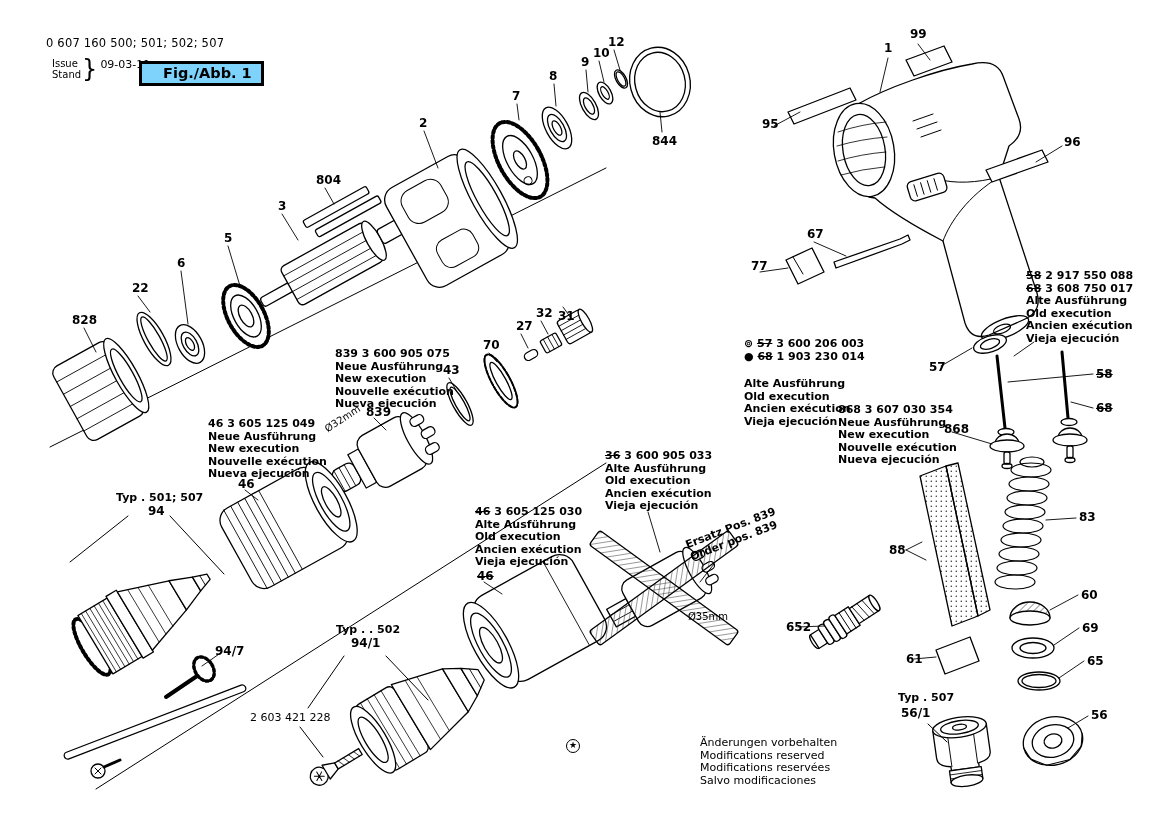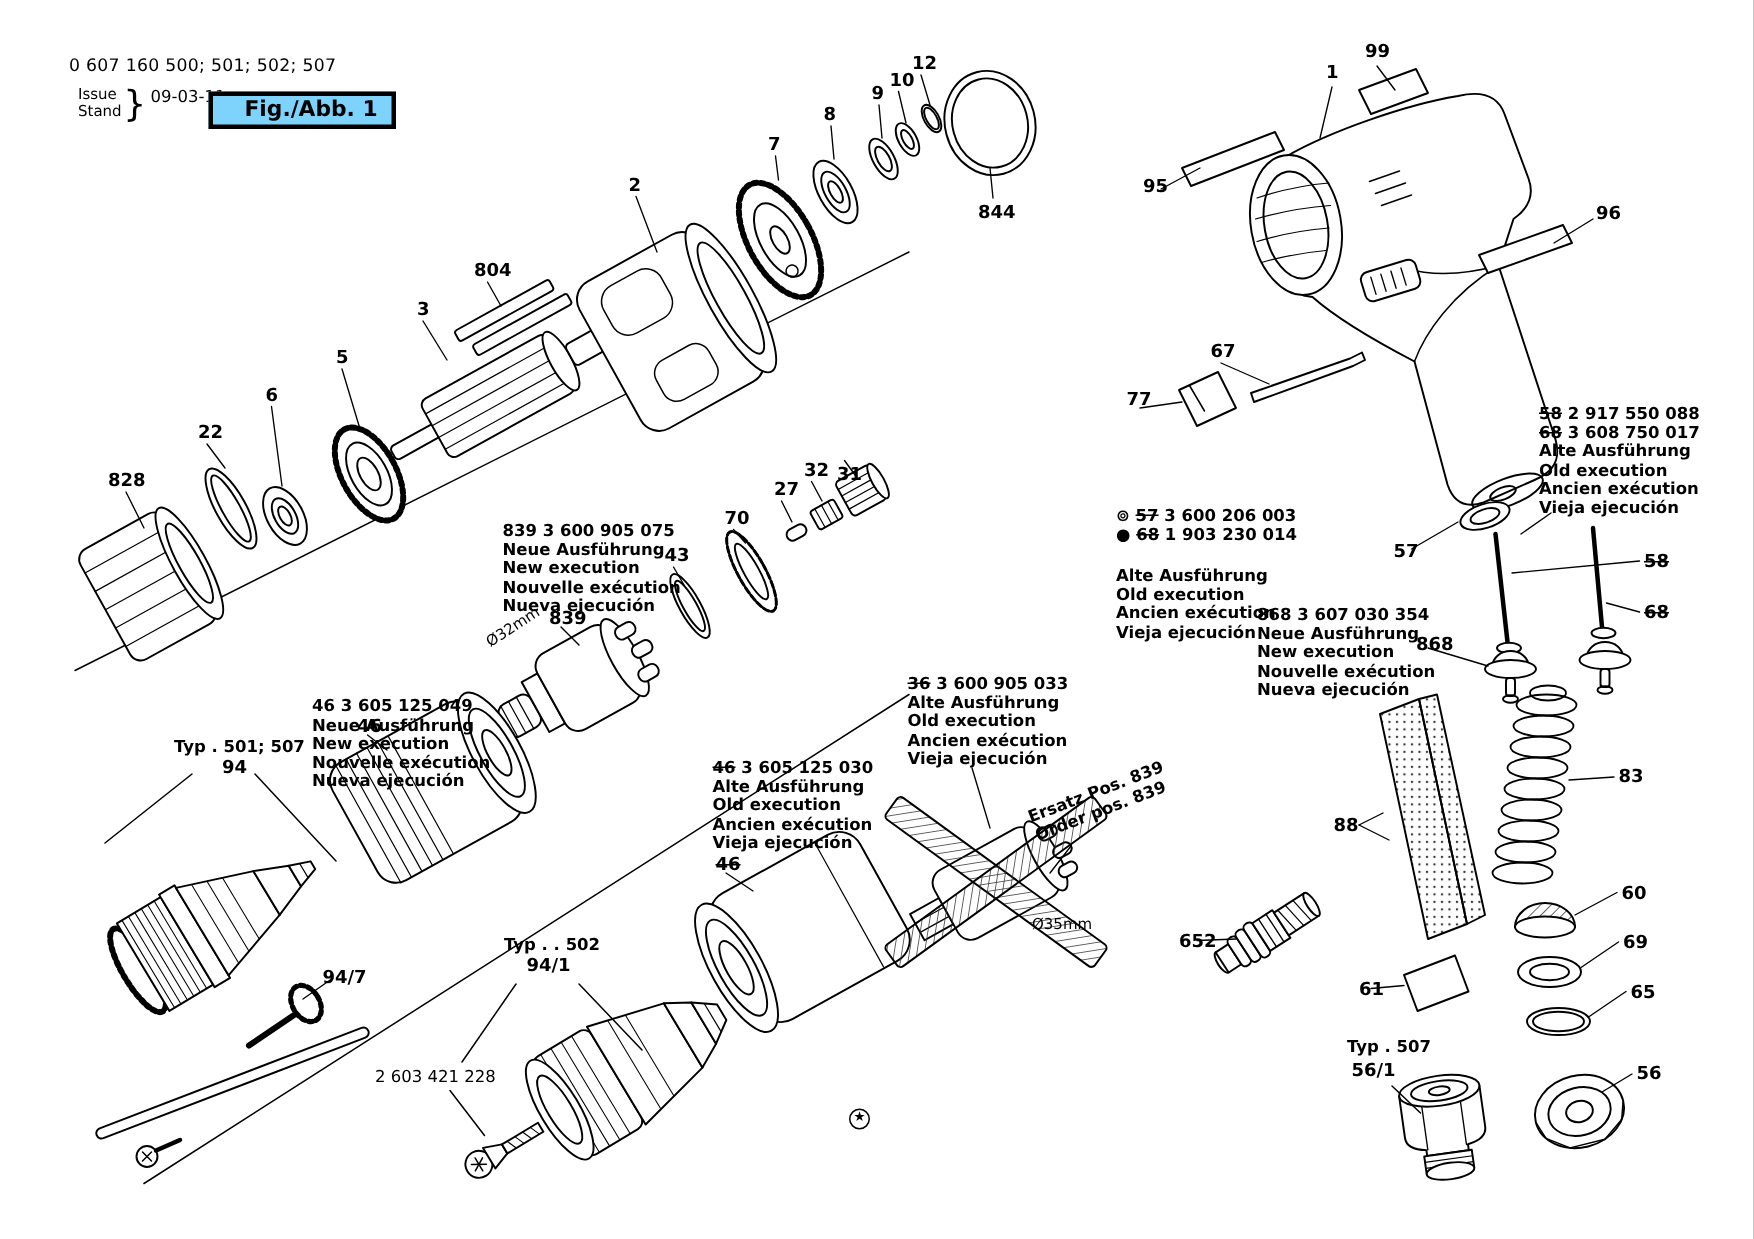--- a/index.html
+++ b/index.html
@@ -531,21 +531,21 @@
       <div class="callout plain" style="left: 250px; top: 711px;">2 603 421 228</div>
       <div class="callout plain small" style="left: 322px; top: 424px; transform: rotate(-33deg);">Ø32mm</div>
       <div class="callout plain small" style="left: 688px; top: 610px;">Ø35mm</div>
       <div class="block" style="left: 335px; top: 348px;">
         <div class="bline"><span>839 3 600 905 075</span></div>
         <div class="bline"><span>Neue Ausführung</span></div>
         <div class="bline"><span>New execution</span></div>
         <div class="bline"><span>Nouvelle exécution</span></div>
         <div class="bline"><span>Nueva ejecución</span></div>
       </div>
-      <div class="block" style="left: 208px; top: 418px; margin-top: 47px;">
+      <div class="block" style="left: 208px; top: 418px;">
         <div class="bline"><span>46 3 605 125 049</span></div>
         <div class="bline"><span>Neue Ausführung</span></div>
         <div class="bline"><span>New execution</span></div>
         <div class="bline"><span>Nouvelle exécution</span></div>
         <div class="bline"><span>Nueva ejecución</span></div>
       </div>
       <div class="block" style="left: 475px; top: 506px;">
         <div class="bline"><span class="strike">46</span><span> 3 605 125 030</span></div>
         <div class="bline"><span>Alte Ausführung</span></div>
         <div class="bline"><span>Old execution</span></div>
@@ -590,15 +590,21 @@
       </div>
       <div class="block" style="left: 116px; top: 492px;">
         <div class="bline"><span>Typ . 501; 507</span></div>
       </div>
       <div class="block" style="left: 336px; top: 624px;">
         <div class="bline"><span>Typ . . 502</span></div>
       </div>
       <div class="block" style="left: 898px; top: 692px;">
         <div class="bline"><span>Typ . 507</span></div>
       </div>
+      <div class="block plain" style="left: 700px; top: 737px;">
+        <div class="bline"><span>Änderungen vorbehalten</span></div>
+        <div class="bline"><span>Modifications reserved</span></div>
+        <div class="bline"><span>Modifications reservées</span></div>
+        <div class="bline"><span>Salvo modificaciones</span></div>
+      </div>
     </div>
 
 </div>
 
 </body></html>

